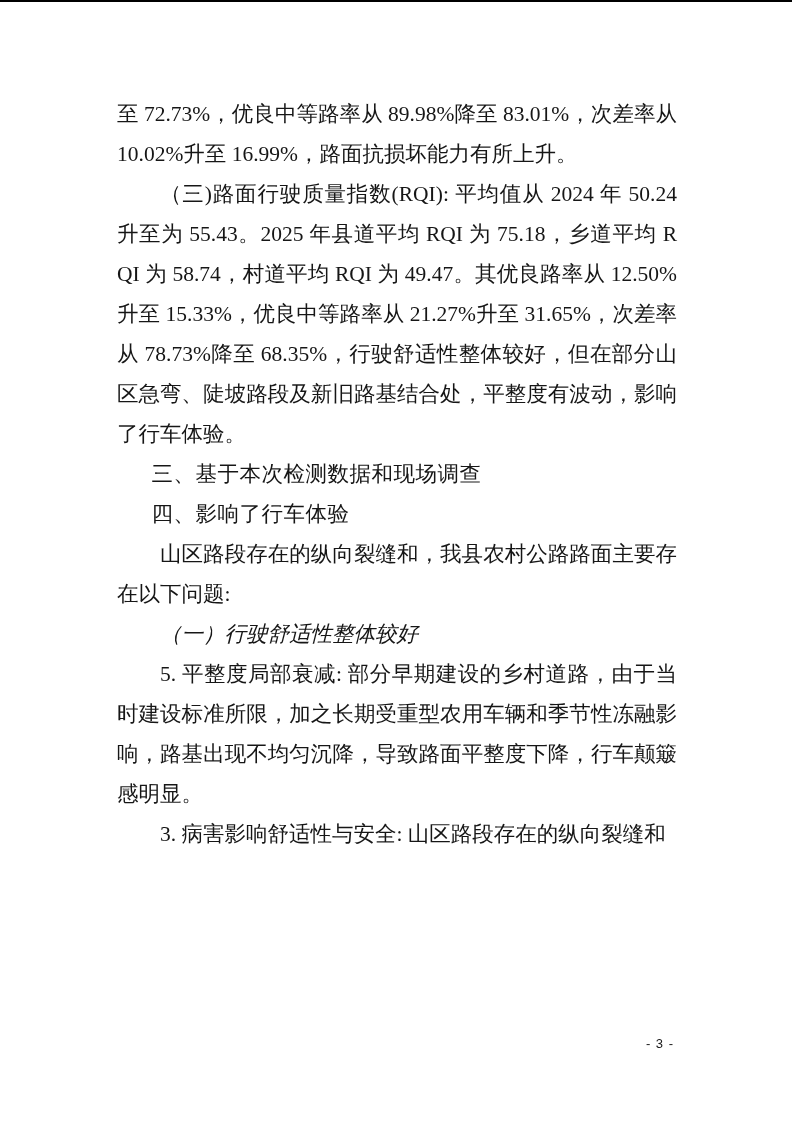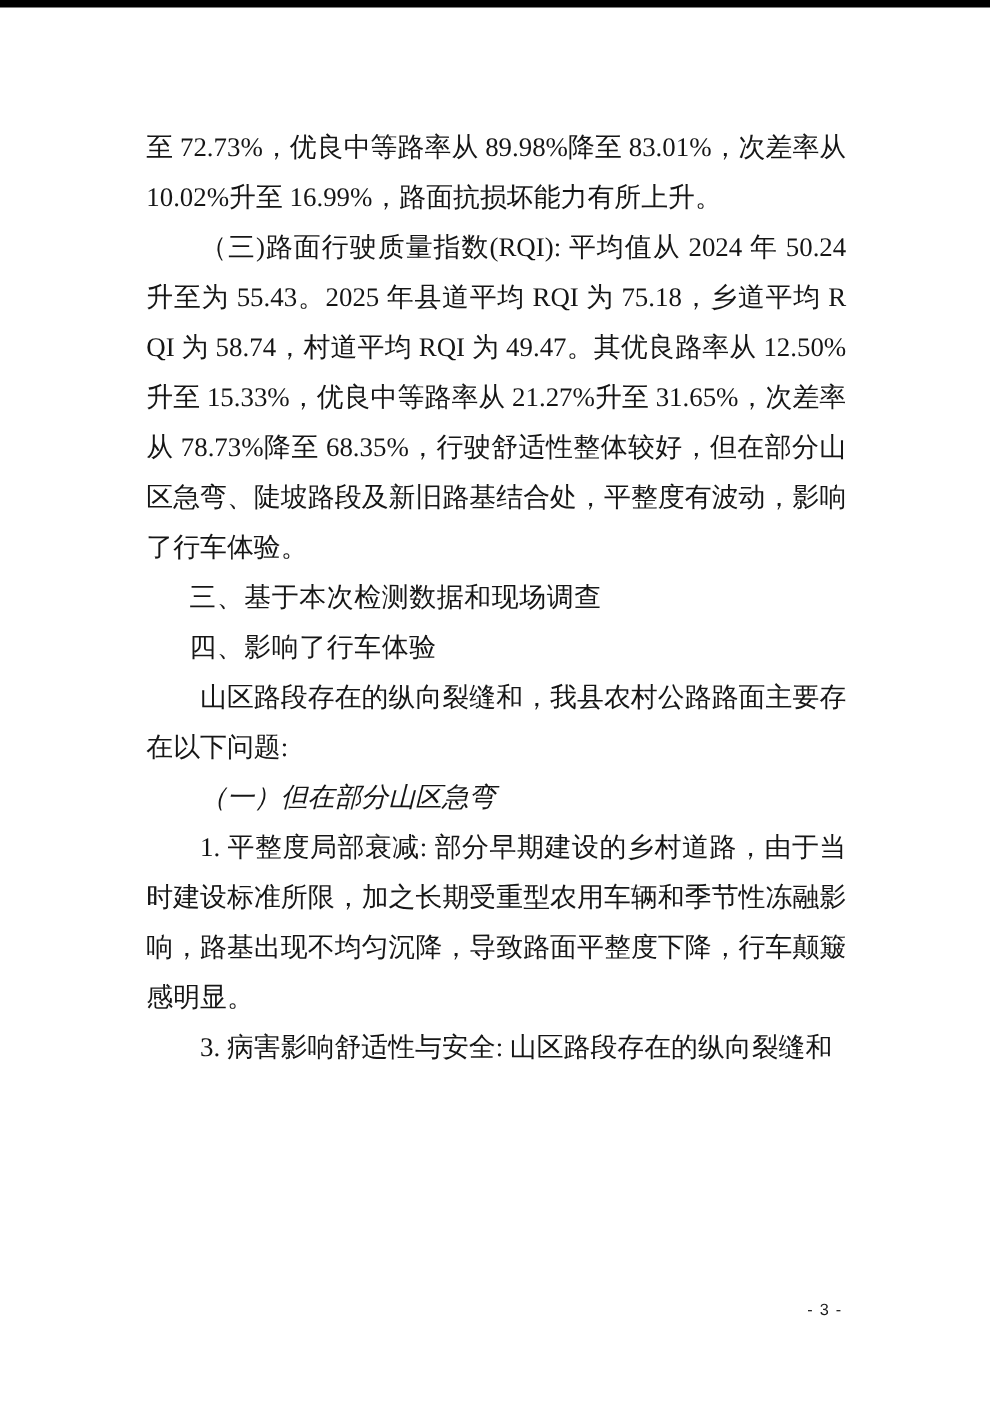--- a/index.html
+++ b/index.html
@@ -7,21 +7,21 @@
     margin: 0;
     padding: 0;
     background: #ffffff;
   }
   .page {
     position: relative;
     width: 792px;
     height: 1122px;
     background: #ffffff;
     overflow: hidden;
-    border-top: 6px solid #000000;
+    border-top: 2px solid #000000;
     box-sizing: border-box;
     color: #161616;
     padding-left: 19px;
   }
   .content {
     position: absolute;
     left: 117px;
     top: 92px;
     width: 560px;
   }
@@ -65,20 +65,20 @@
 </head>
 <body>
 
 <div class="page">
   <main class="content" id="doc-content">
       <p class="para">至 72.73%，优良中等路率从 89.98%降至 83.01%，次差率从 10.02%升至 16.99%，路面抗损坏能力有所上升。</p>
       <p class="para indent">（三)路面行驶质量指数(RQI): 平均值从 2024 年 50.24 升至为 55.43。2025 年县道平均 RQI 为 75.18，乡道平均 RQI 为 58.74，村道平均 RQI 为 49.47。其优良路率从 12.50%升至 15.33%，优良中等路率从 21.27%升至 31.65%，次差率从 78.73%降至 68.35%，行驶舒适性整体较好，但在部分山区急弯、陡坡路段及新旧路基结合处，平整度有波动，影响了行车体验。</p>
       <h2 class="heading indent">三、基于本次检测数据和现场调查</h2>
       <h2 class="heading indent">四、影响了行车体验</h2>
       <p class="para indent">山区路段存在的纵向裂缝和，我县农村公路路面主要存在以下问题:</p>
-      <h3 class="subheading indent">（一）但在部分山区急弯</h3>
-      <p class="para indent">1. 平整度局部衰减: 部分早期建设的乡村道路，由于当时建设标准所限，加之长期受重型农用车辆和季节性冻融影响，路基出现不均匀沉降，导致路面平整度下降，行车颠簸感明显。</p>
+      <h3 class="subheading indent">（一）行驶舒适性整体较好</h3>
+      <p class="para indent">5. 平整度局部衰减: 部分早期建设的乡村道路，由于当时建设标准所限，加之长期受重型农用车辆和季节性冻融影响，路基出现不均匀沉降，导致路面平整度下降，行车颠簸感明显。</p>
       <p class="para indent">3. 病害影响舒适性与安全: 山区路段存在的纵向裂缝和</p>
     </main>
   <footer class="footer">
     <span>- 3 -</span>
   </footer>
 </div>
 
 </body></html>

